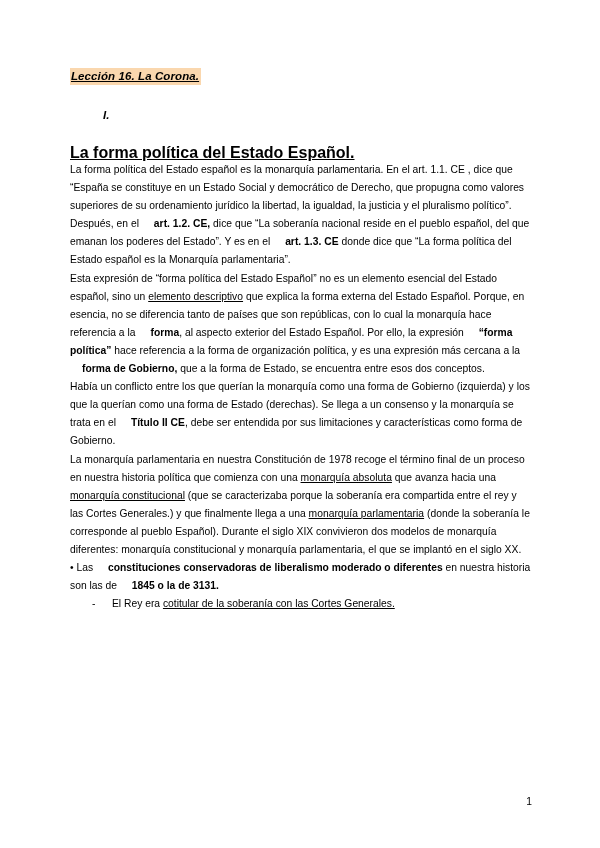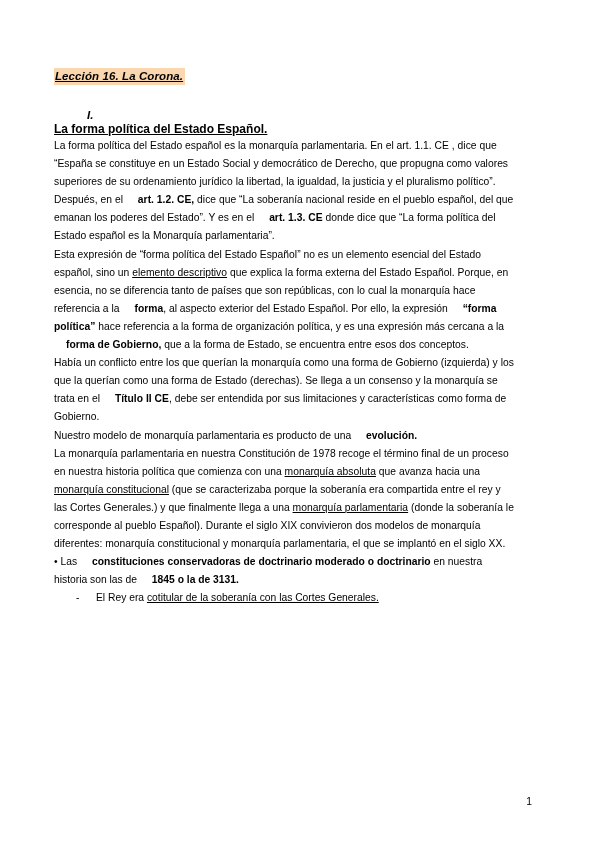--- a/index.html
+++ b/index.html
@@ -19,21 +19,21 @@
   .page {
     position: absolute;
     left: 0; top: 0;
     width: 600px;
     height: 848px;
     background: #ffffff;
     box-sizing: border-box;
   }
   .content {
     position: absolute;
-    left: 54px;
+    left: 70px;
     top: 66px;
     width: 462px;
   }
   
   .doc-title {
     font-size: 11.5px;
     font-weight: bold;
     font-style: italic;
     text-decoration: underline;
     background-color: #fad7ae;
@@ -56,21 +56,22 @@
     margin-left: 33px;
   }
   .roman-text {
     font-size: 11.5px;
     font-weight: bold;
     font-style: italic;
     text-decoration: underline;
     letter-spacing: 0.15px;
   }
   .sub-heading {
-    font-size: 12px;
+    margin-top: 24px;
+    font-size: 16px;
     font-weight: bold;
     text-decoration: underline;
     line-height: 16px;
   }
   .sub-heading-wide {
     margin-top: 29px;
     font-size: 10.5px;
     font-weight: bold;
     text-decoration: underline;
     line-height: 18px;
@@ -131,26 +132,25 @@
 
     <div class="sub-heading">La forma política del Estado Español.</div>
 
     <p class="body sp-lg"><span>La forma política del Estado español es la monarquía parlamentaria. En el art. 1.1. CE , dice que “España se constituye en un Estado Social y democrático de Derecho, que propugna como valores superiores de su ordenamiento jurídico la libertad, la igualdad, la justicia y el pluralismo político”. Después, en el </span><b>art. 1.2. CE,</b><span> dice que “La soberanía nacional reside en el pueblo español, del que emanan los poderes del Estado”. Y es en el </span><b>art. 1.3. CE</b><span> donde dice que “La forma política del Estado español es la Monarquía parlamentaria”.</span></p>
 
     <p class="body sp-md"><span>Esta expresión de “forma política del Estado Español” no es un elemento esencial del Estado español, sino un </span><u>elemento descriptivo</u><span> que explica la forma externa del Estado Español. Porque, en esencia, no se diferencia tanto de países que son repúblicas, con lo cual la monarquía hace referencia a la </span><b>forma</b><span>, al aspecto exterior del Estado Español. Por ello, la expresión </span><b>“forma política”</b><span> hace referencia a la forma de organización política, y es una expresión más cercana a la </span><b>forma de Gobierno,</b><span> que a la forma de Estado, se encuentra entre esos dos conceptos.</span></p>
 
     <p class="body sp-sm"><span>Había un conflicto entre los que querían la monarquía como una forma  de Gobierno (izquierda) y los que la querían como una forma de Estado (derechas). Se llega a un consenso y la monarquía se trata en el </span><b>Título II CE</b><span>, debe ser entendida por sus limitaciones y características como forma de Gobierno.</span></p>
 
 
-    <p class="body sp-md"><span>Nuestro modelo de monarquía parlamentaria es producto de una </span><b>evolución.</b></p>
 
     <p class="body sp-md"><span>La monarquía parlamentaria en nuestra Constitución de 1978 recoge el término final de un proceso en nuestra historia política que comienza con una </span><u>monarquía absoluta</u><span> que avanza hacia una </span><u>monarquía constitucional</u><span> (que se caracterizaba  porque la soberanía era compartida entre el rey y las Cortes Generales.) y que finalmente llega a una </span><u>monarquía parlamentaria</u><span> (donde la soberanía le corresponde al pueblo Español). Durante el siglo XIX convivieron dos modelos de monarquía diferentes: monarquía constitucional y monarquía parlamentaria, el que se implantó en el siglo XX.</span></p>
 
 
-    <p class="bullet-para sp-md"><span>•</span><span> Las </span><b>constituciones conservadoras de doctrinario moderado o doctrinario</b><span> en nuestra historia son las de </span><b>1845 o la de 3131.</b></p>
+    <p class="bullet-para sp-md"><span>•</span><span> Las </span><b>constituciones conservadoras de liberalismo moderado o diferentes</b><span> en nuestra historia son las de </span><b>1845 o la de 3131.</b></p>
 
     <div class="dash-item sp-md">
       <span class="dash-mark">-</span>
       <span><span>El Rey era </span><u>cotitular de la soberanía con las Cortes Generales.</u></span>
     </div>
 
   </div>
 
   <div class="page-number">1</div>
 </div>

